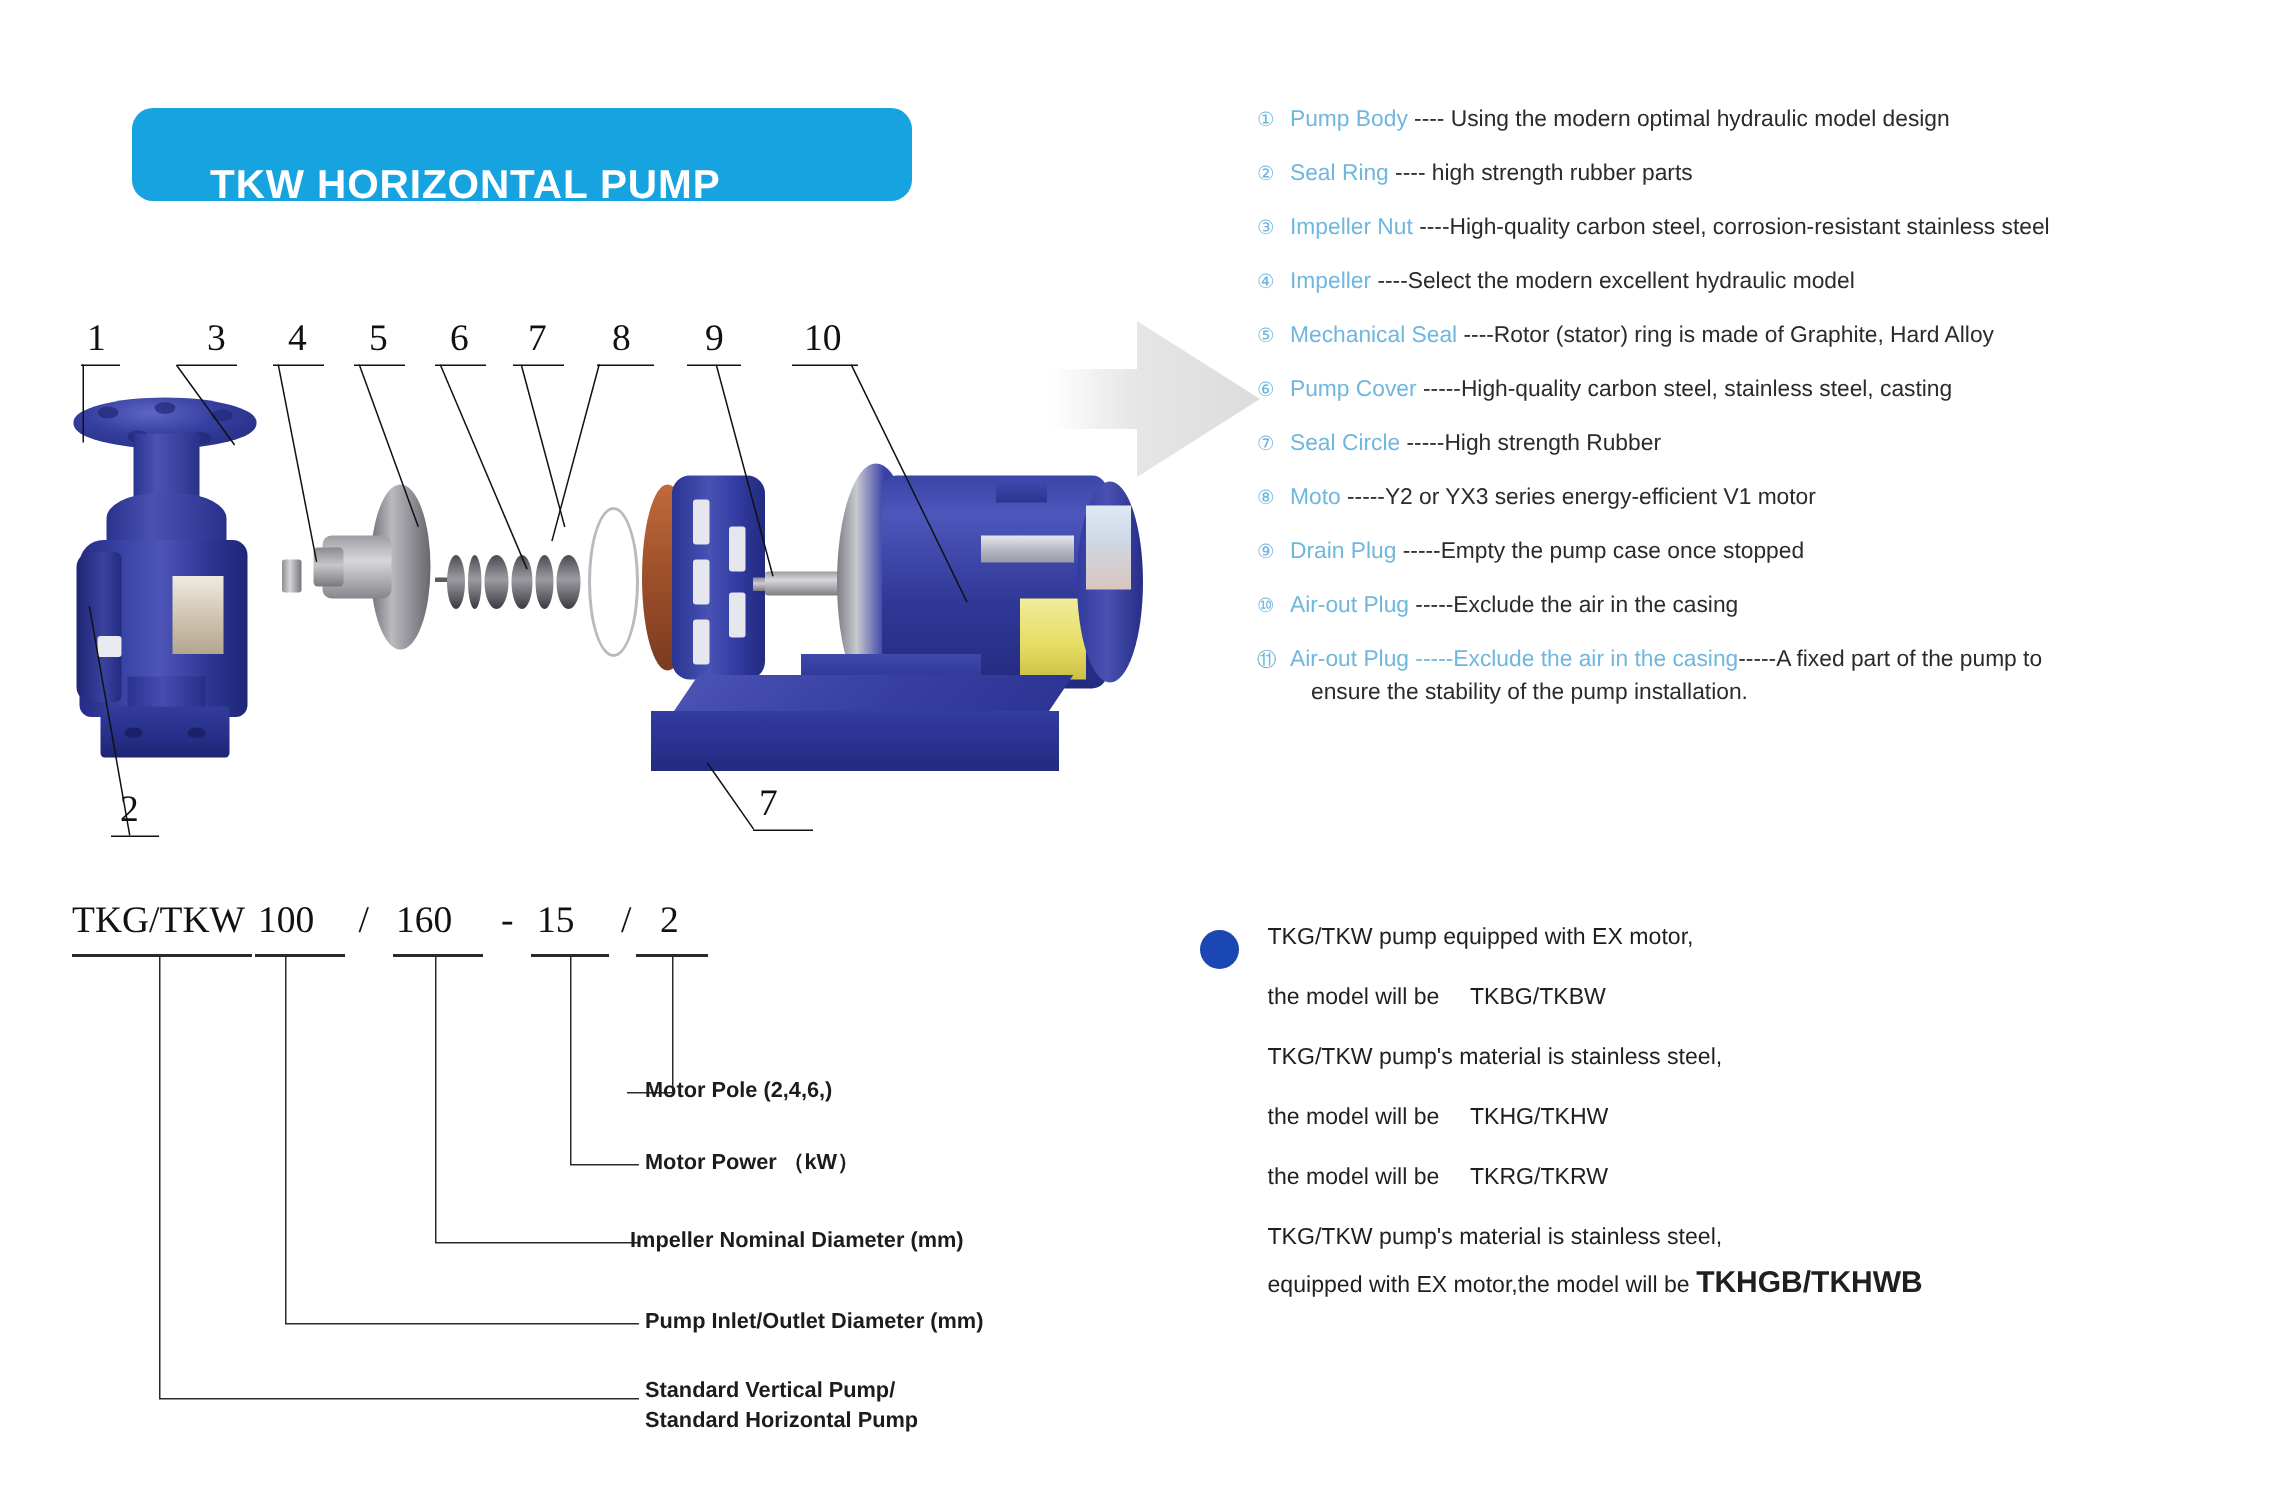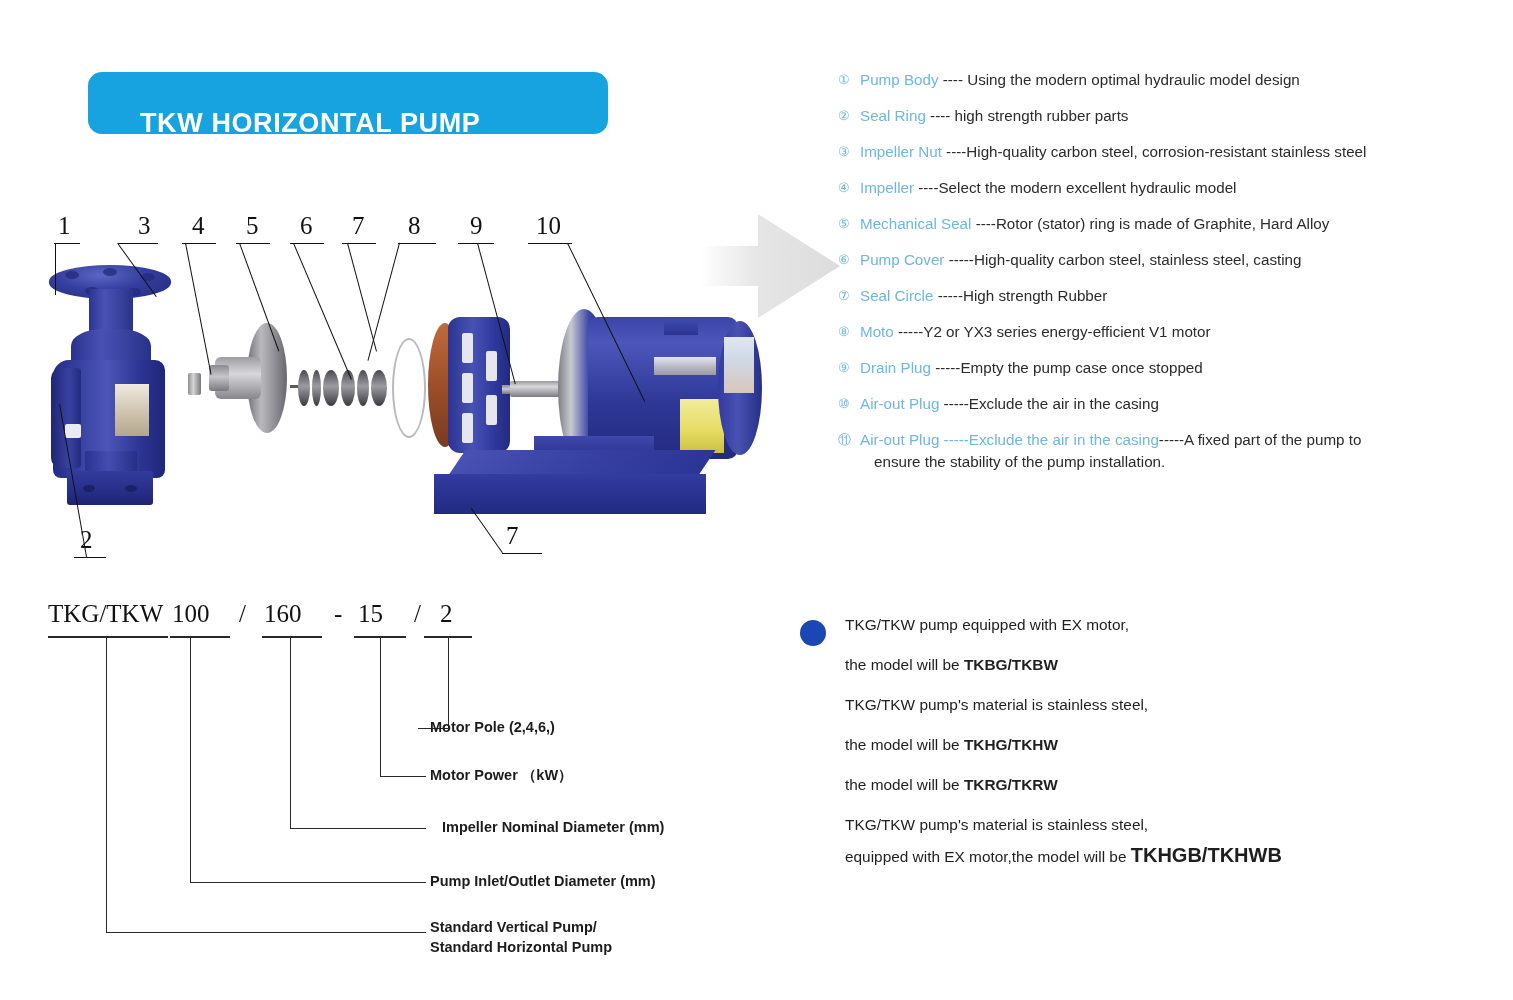--- a/index.html
+++ b/index.html
@@ -259,21 +259,21 @@
   .bullet{
     position:absolute;left:-45px;top:5px;
     width:26px;height:26px;border-radius:50%;
     background:#1b47b5;
   }
   .note-line{
     font-size:15.4px;color:#1f1f1f;
     margin-bottom:20px;line-height:1.3;
   }
   .note-line.tight{margin-bottom:7px;}
-  .note-line b{font-weight:bold;}
+  .note-line b{font-weight:normal;margin-left:16px;}
   .note-line .big{font-size:20px;font-weight:bold;}
 </style>
 </head>
 <body>
 
 <div class="page">
 
   <div class="title-banner">
     <span class="title-text">TKW HORIZONTAL PUMP</span>
   </div>
@@ -498,21 +498,21 @@
     <div class="code-sep" style="left:374px;">/</div>
 
     <div class="code-seg" style="left:400px;">2</div>
     <div class="seg-underline" style="left:384px;top:36px;width:48px;"></div>
     <div class="v-line" style="left:408px;top:36px;height:92px;"></div>
     <div class="h-line" style="left:408px;top:128px;width:-0px;"></div>
     <div class="h-line" style="left:378px;top:128px;width:30px;"></div>
 
     <div class="lbl" style="left:390px;top:118px;">Motor Pole (2,4,6,)</div>
     <div class="lbl" style="left:390px;top:166px;">Motor Power （kW）</div>
-    <div class="lbl" style="left:402px;top:218px;">Impeller Nominal Diameter (mm)</div>
+    <div class="lbl" style="left:380px;top:218px;">Impeller Nominal Diameter (mm)</div>
     <div class="lbl" style="left:390px;top:272px;">Pump Inlet/Outlet Diameter (mm)</div>
     <div class="lbl" style="left:390px;top:318px;">Standard Vertical Pump/</div>
     <div class="lbl" style="left:390px;top:338px;">Standard  Horizontal Pump</div>
 
   </div>
 
   <div class="notes">
     <div class="bullet"></div>
 
     <div class="note-line"><span>TKG/TKW pump equipped with EX motor,</span></div>

